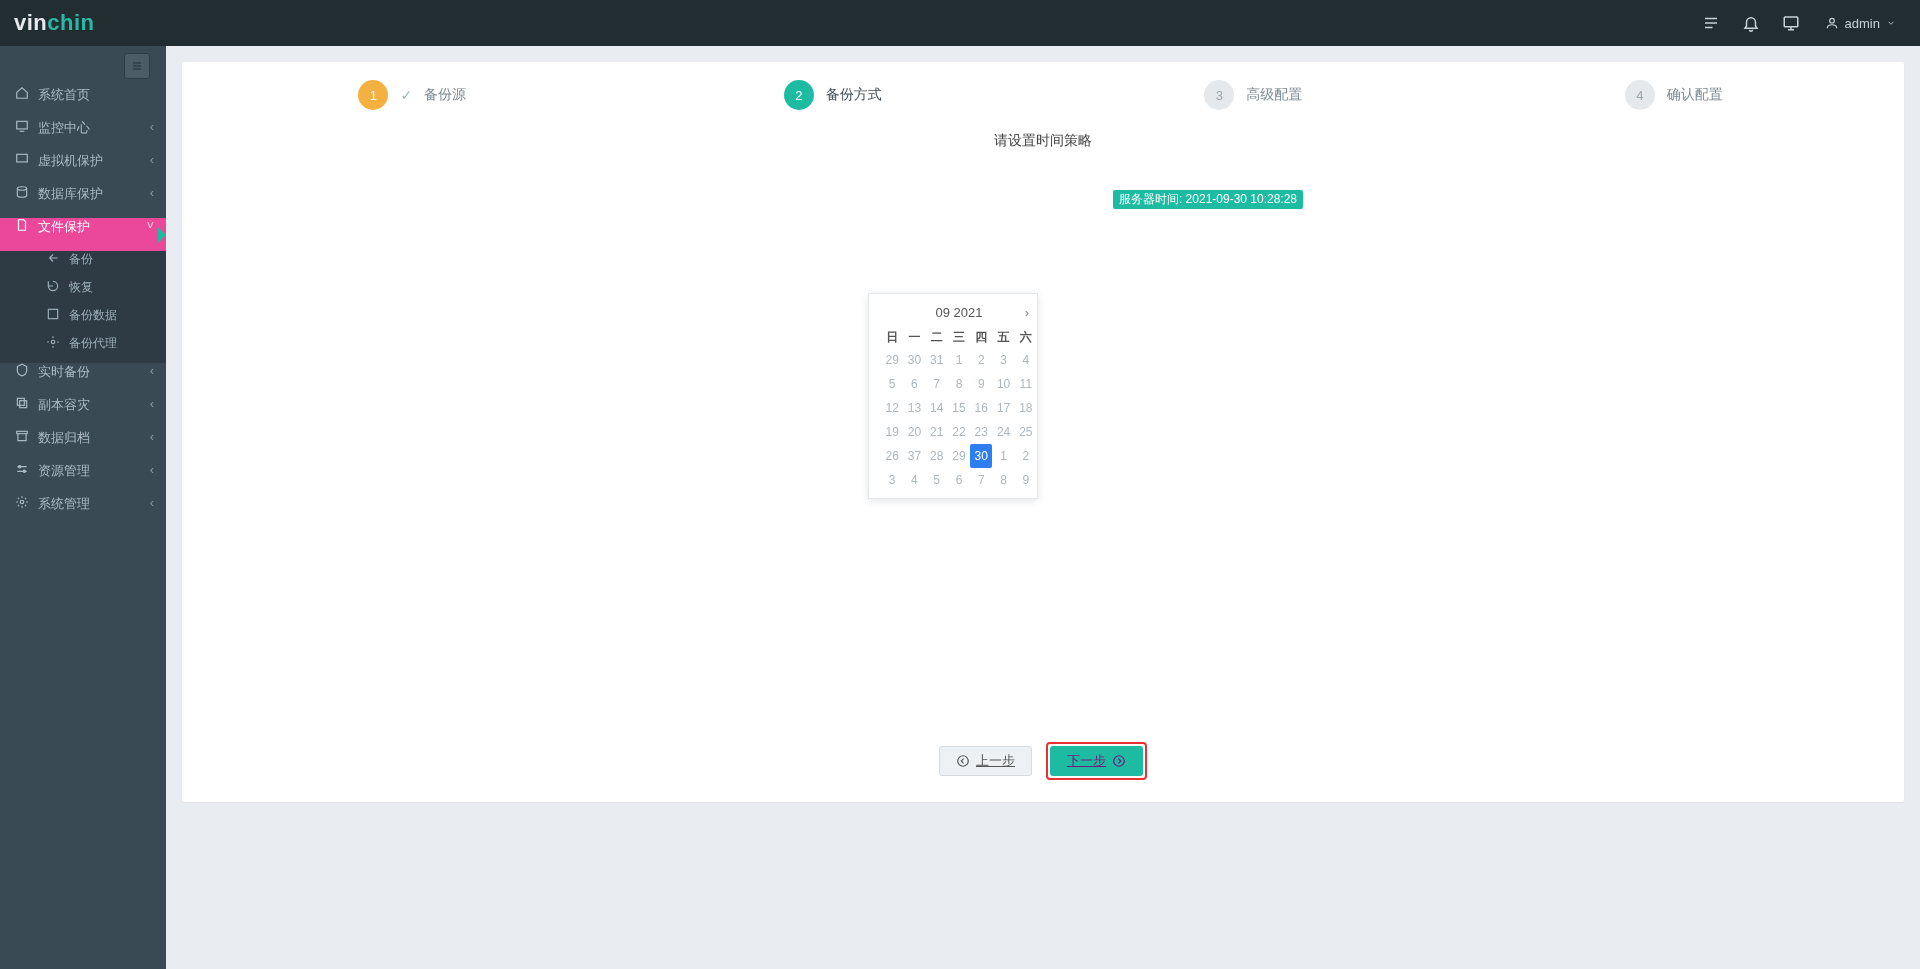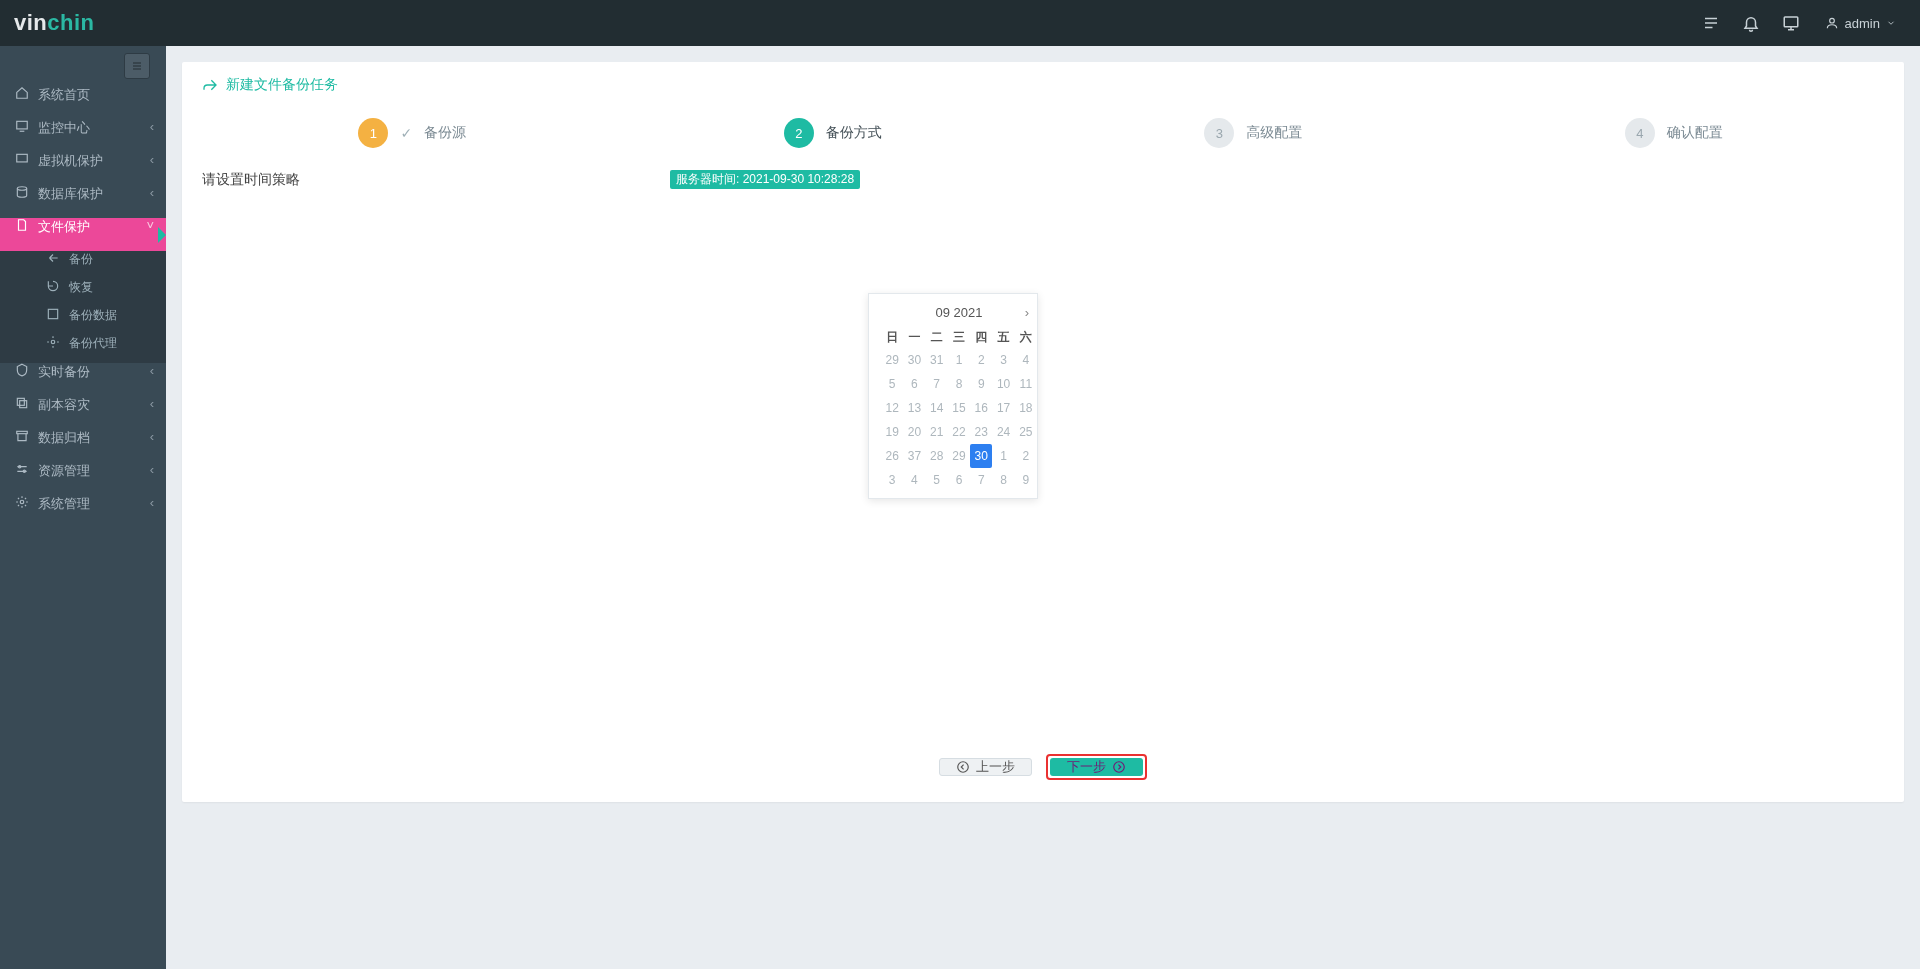--- a/index.html
+++ b/index.html
@@ -44,21 +44,21 @@
 .wz-step { flex: 1; display: flex; align-items: center; gap: 12px; }
 .wz-circle { width: 30px; height: 30px; border-radius: 50%; display: flex; align-items: center; justify-content: center; color: #fff; font-size: 13px; }
 .wz-step.done .wz-circle { background: #f4b142; }
 .wz-step.current .wz-circle { background: #1ebba3; }
 .wz-step.future .wz-circle { background: #e5e9ec; color: #9aa7ae; }
 .wz-label { color: #7b8a93; font-size: 14px; }
 .wz-step.current .wz-label { color: #445057; }
 .wz-check { color: #9fb0b7; font-size: 14px; }
 
 
-.section-title-row { display: flex; align-items: center; gap: 40px; margin-bottom: 20px; }
+.section-title-row { display: flex; align-items: center; gap: 40px; margin-bottom: 20px; flex-direction: column; }
 .section-title { font-size: 14px; color: #444; }
 .server-time { background: #1ebba3; color: #fff; font-size: 12px; padding: 1px 6px; border-radius: 2px; margin-left: 330px; }
 .form-row { display: flex; align-items: center; margin-bottom: 14px; }
 .form-label { width: 440px; text-align: right; padding-right: 12px; color: #555; font-size: 13px; }
 .form-label .req { color: #e25656; margin-left: 2px; }
 .select-wrap { position: relative; }
 .select-box { height: 30px; width: 400px; border: 1px solid #d6dde2; background: #fff; padding: 0 28px 0 10px; color: #333; display: flex; align-items: center; font-size: 13px; cursor: pointer; }
 .select-highlight { position: absolute; left: -1px; top: -1px; width: 110px; height: 32px; border: 2px solid #ea3131; pointer-events: none; }
 .select-caret { position: absolute; right: 8px; top: 50%; transform: translateY(-50%); }
 .select-caret svg { width: 12px; height: 12px; stroke: #555; fill: #555; }
@@ -76,21 +76,21 @@
 .datepicker { position: absolute; left: 686px; top: 231px; width: 170px; background: #fff; border: 1px solid #e3e8ec; box-shadow: 0 2px 8px rgba(0,0,0,.1); padding: 4px 0 6px 12px; }
 .dp-head { display: flex; align-items: center; justify-content: center; height: 28px; color: #555; font-size: 13px; position: relative; }
 .dp-head .next { position: absolute; right: 8px; cursor: pointer; color: #888; }
 .dp-row { display: grid; grid-template-columns: repeat(7, 1fr); text-align: center; font-size: 12px; }
 .dp-dow { color: #555; font-weight: bold; height: 22px; line-height: 22px; }
 .dp-cell { height: 24px; line-height: 24px; color: #aeb7bd; cursor: pointer; }
 .dp-cell.selected { background: #2d7ff0; color: #fff; border-radius: 2px; }
 
 
 .footer-btns { position: absolute; bottom: 22px; left: 0; right: 0; display: flex; justify-content: center; gap: 14px; align-items: center; }
-.btn { height: 18px; padding: 0 16px; border: 1px solid transparent; border-radius: 3px; font-size: 13px; display: flex; align-items: center; gap: 6px; cursor: pointer; }
+.btn { height: 30px; padding: 0 16px; border: 1px solid transparent; border-radius: 3px; font-size: 13px; display: flex; align-items: center; gap: 6px; cursor: pointer; text-decoration: underline; }
 .btn-prev { background: #eef1f3; color: #555; border-color: #d6dde2; }
 .btn-next { background: #1ebba3; color: #701a75; }
 .btn-next-outline { border: 2px solid #ea3131; padding: 2px; border-radius: 4px; }
 .btn svg.arrow { width: 14px; height: 14px; stroke: currentColor; fill: none; stroke-width: 2; }
 </style>
 </head>
 <body>
 
 <div class="topbar">
   <div class="logo">
@@ -266,26 +266,20 @@
           </svg>
         </span>
       <span class="nav-label">系统管理</span>
       <span class="chev">‹</span>
     </div>
   </div>
 
   <div class="main">
     <div class="card">
 
-      <div class="card-header">
-        <svg viewBox="0 0 24 24">
-            <path d="M14 5l7 7-7 7M21 12H8a5 5 0 00-5 5v2"></path>
-          </svg>
-        <span>新建文件备份任务</span>
-      </div>
 
       <div class="wizard">
         <div class="wz-step done" style="justify-content:center;max-width:25%">
           <span class="wz-circle">1</span>
           <span class="wz-check">✓</span>
           <span class="wz-label">备份源</span>
         </div>
         <div class="wz-step current" style="justify-content:center;max-width:25%">
           <span class="wz-circle">2</span>
           <span class="wz-label">备份方式</span>

